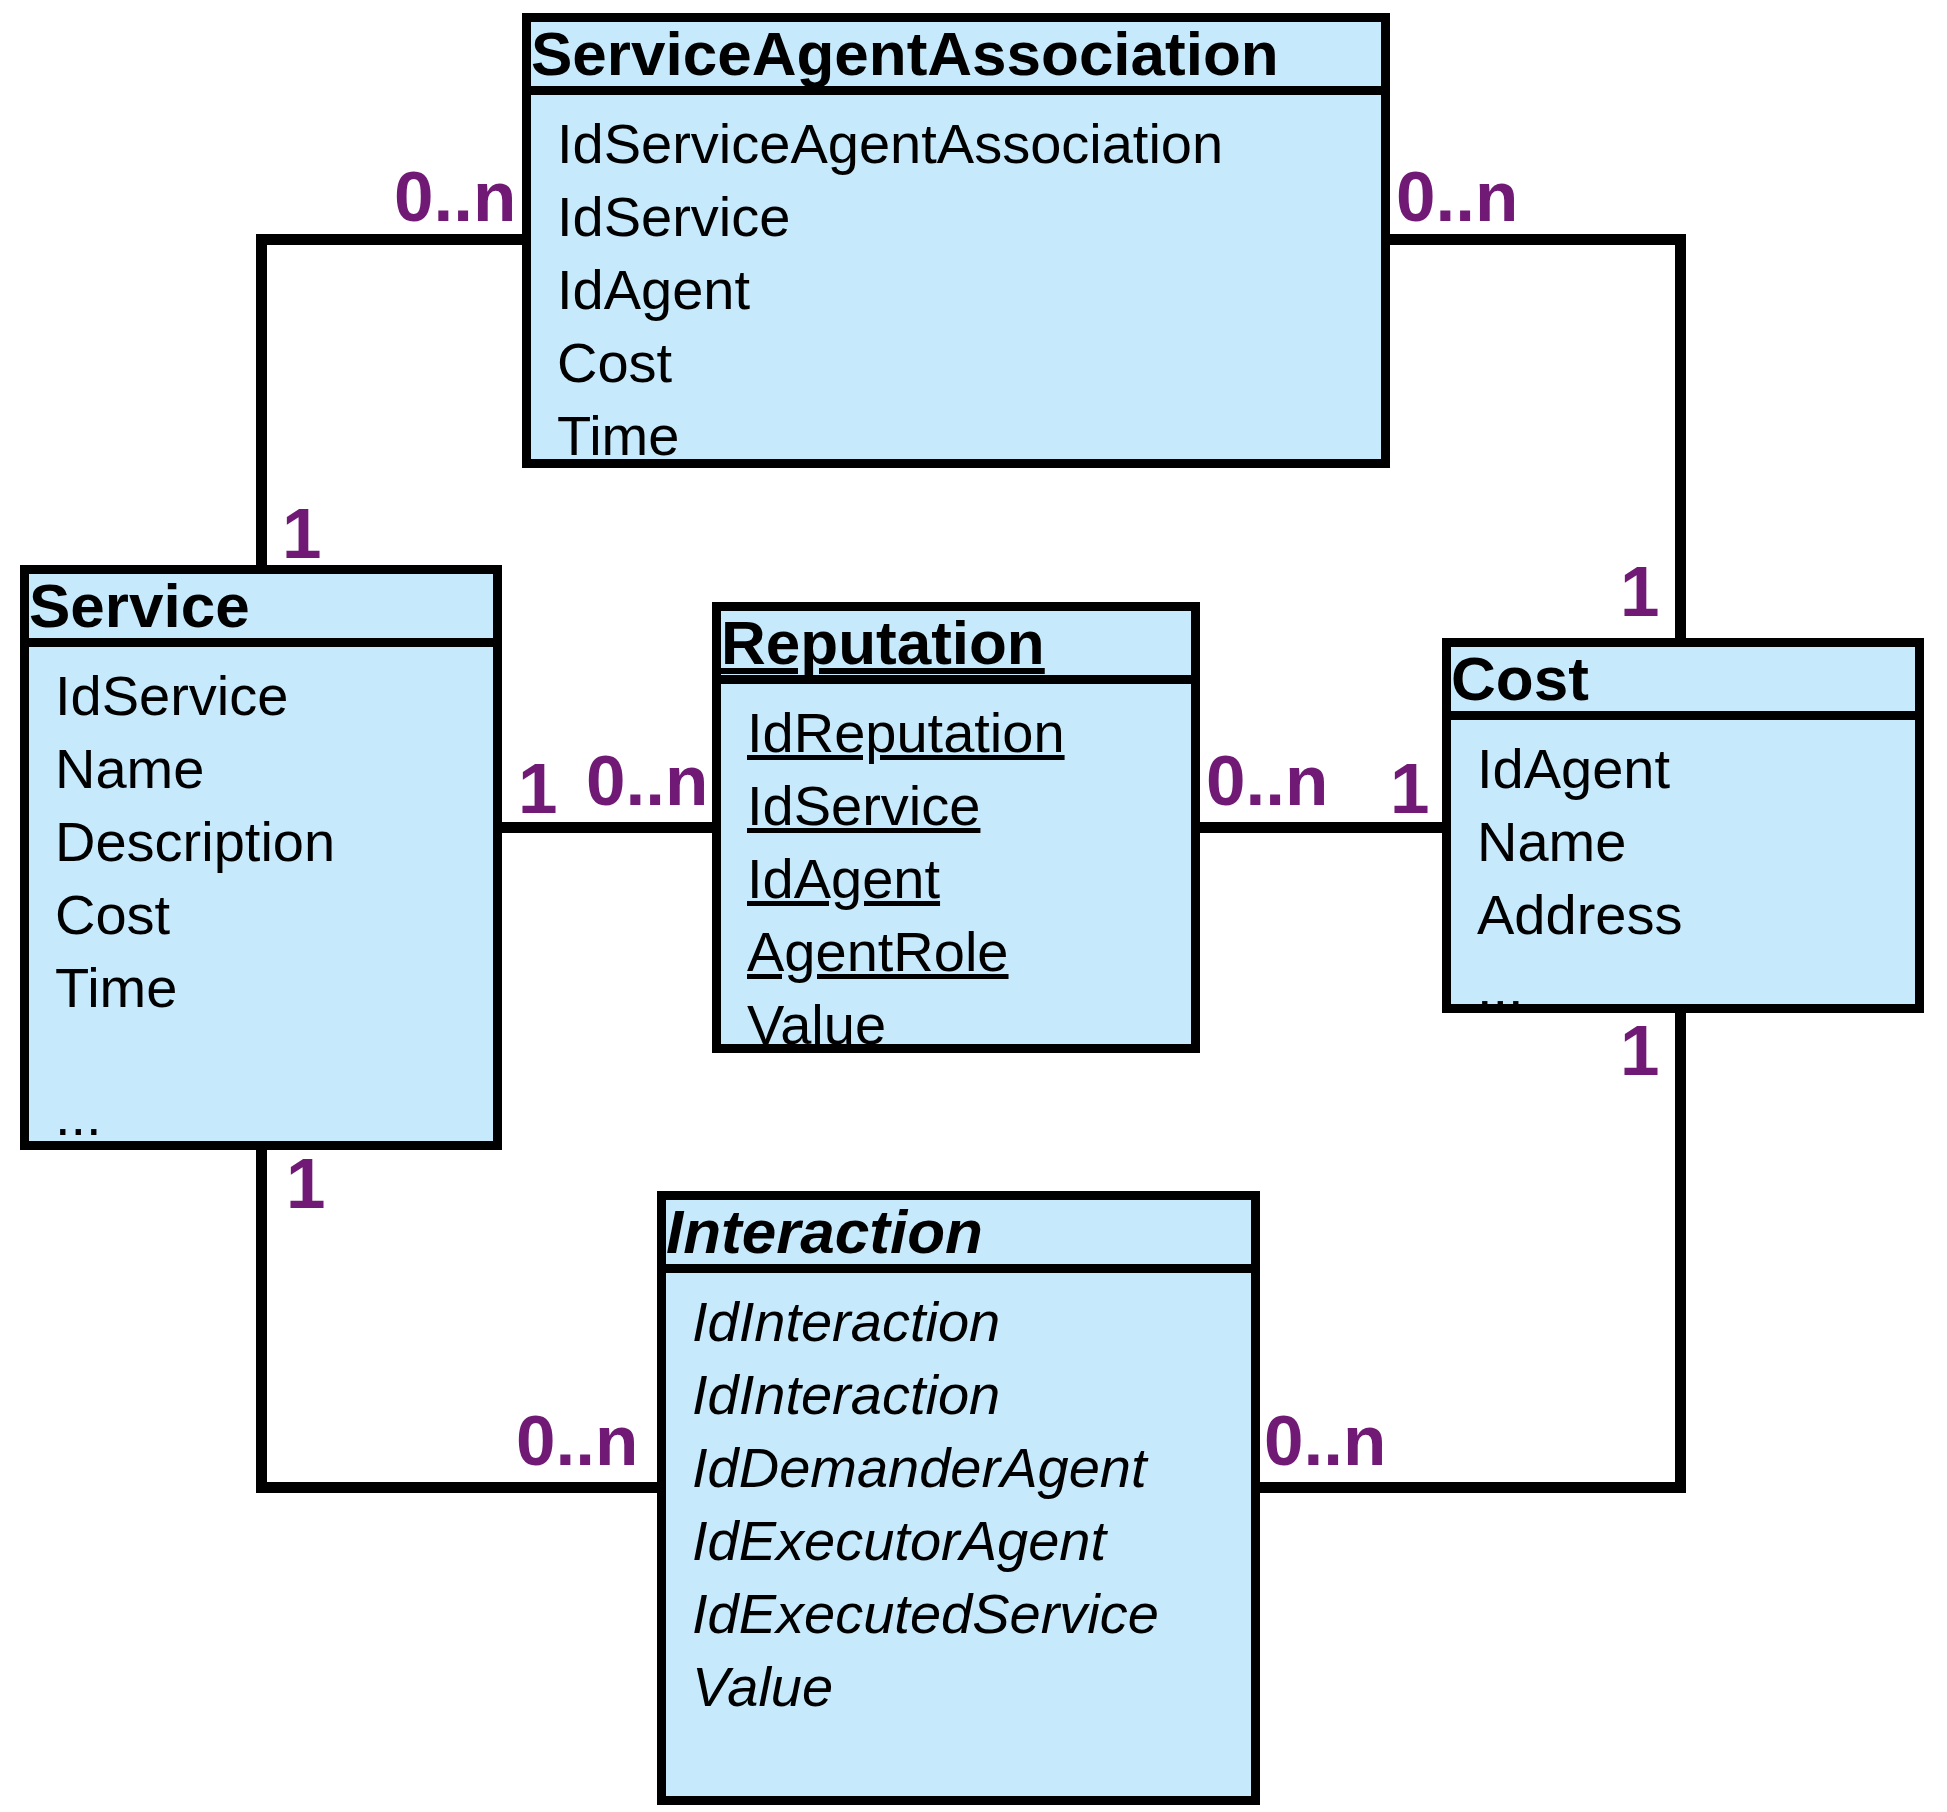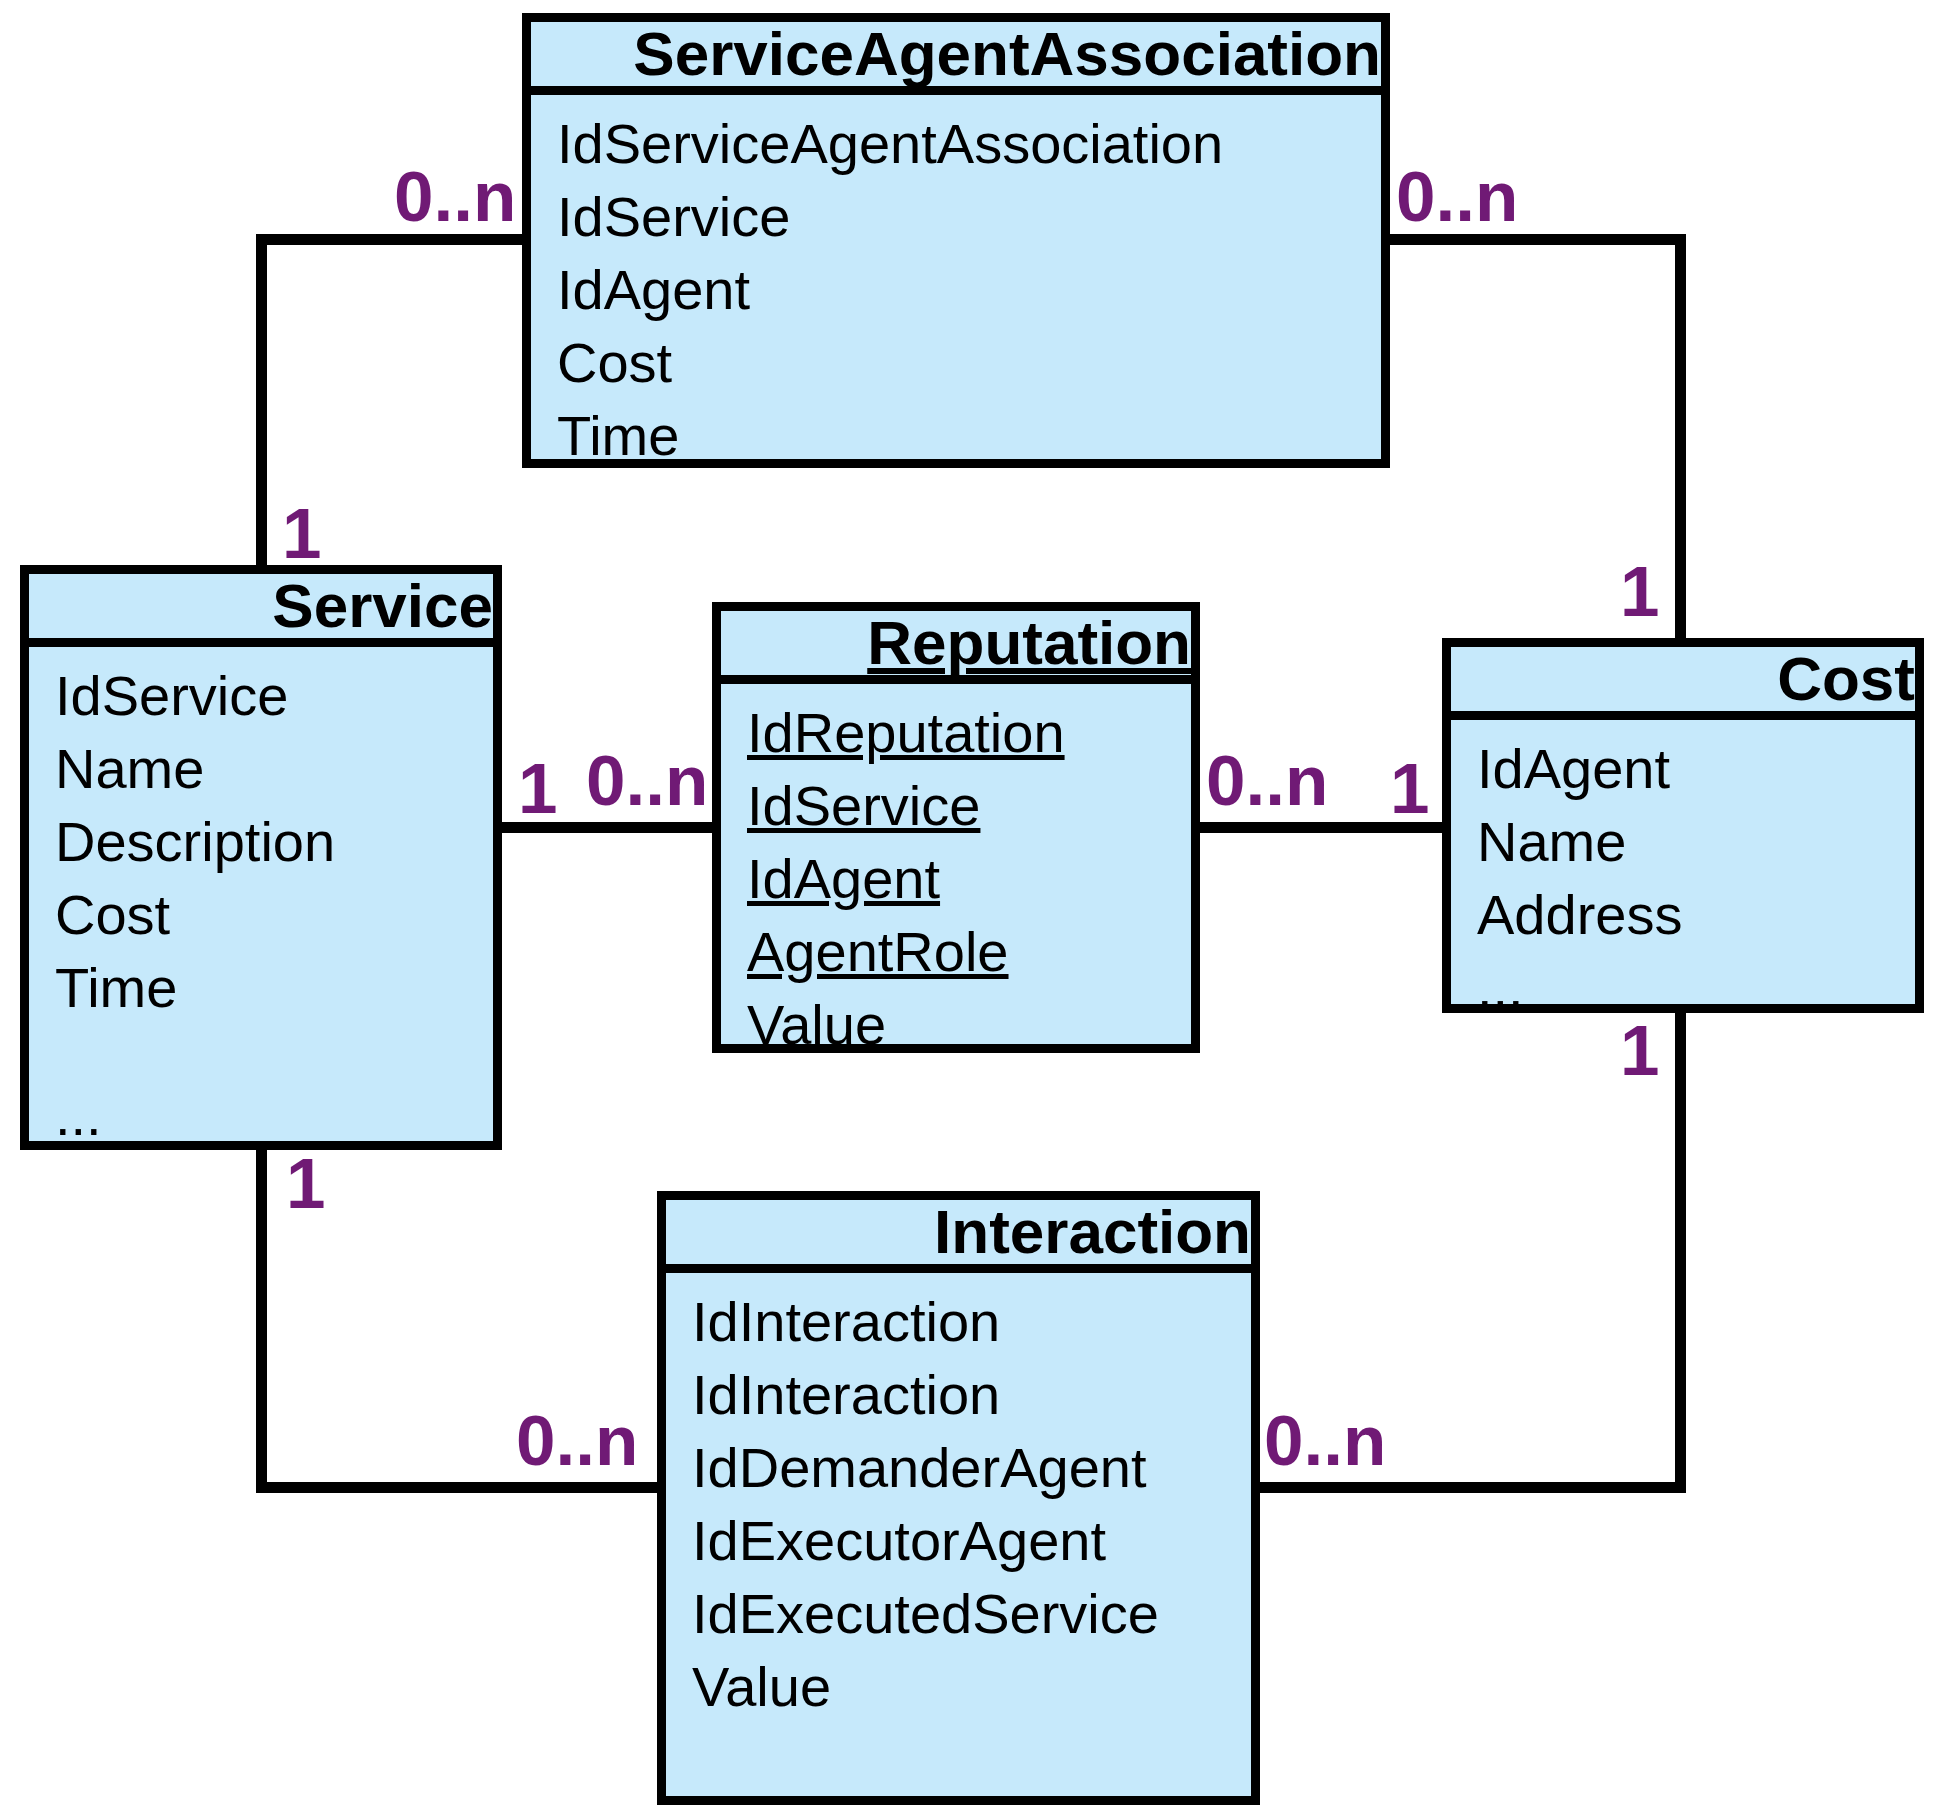--- a/index.html
+++ b/index.html
@@ -29,40 +29,40 @@
   .entity {
     position: absolute;
     background: #c6e9fb;
     border: 9px solid #000000;
     box-sizing: border-box;
   }
   .entity .title {
     font-size: 62px;
     font-weight: bold;
     line-height: 64px;
-    text-align: right;
+    text-align: left;
     border-bottom: 9px solid #000000;
     height: 73px;
     box-sizing: border-box;
     color: #000000;
   }
   .entity .fields { padding-left: 26px; margin-top: 12px; }
   .entity .field {
     font-size: 56px;
     line-height: 73px;
     white-space: nowrap;
     color: #000000;
   }
   .field.gap { margin-top: 55px; }
 
   .e-saa         { left: 522px;  top: 13px;   width: 868px; height: 455px; }
   .e-service     { left: 20px;   top: 565px;  width: 482px; height: 585px; }
   .e-reputation  { left: 712px;  top: 602px;  width: 488px; height: 451px; text-decoration: underline; }
   .e-agent       { left: 1442px; top: 638px;  width: 482px; height: 375px; }
-  .e-interaction { left: 657px;  top: 1191px; width: 603px; height: 614px; }
+  .e-interaction { left: 657px;  top: 1191px; width: 603px; height: 614px; font-style: italic; }
 
   
   .card {
     position: absolute;
     font-size: 71px;
     font-weight: bold;
     line-height: 58px;
     color: #701a75;
     white-space: nowrap;
   }

